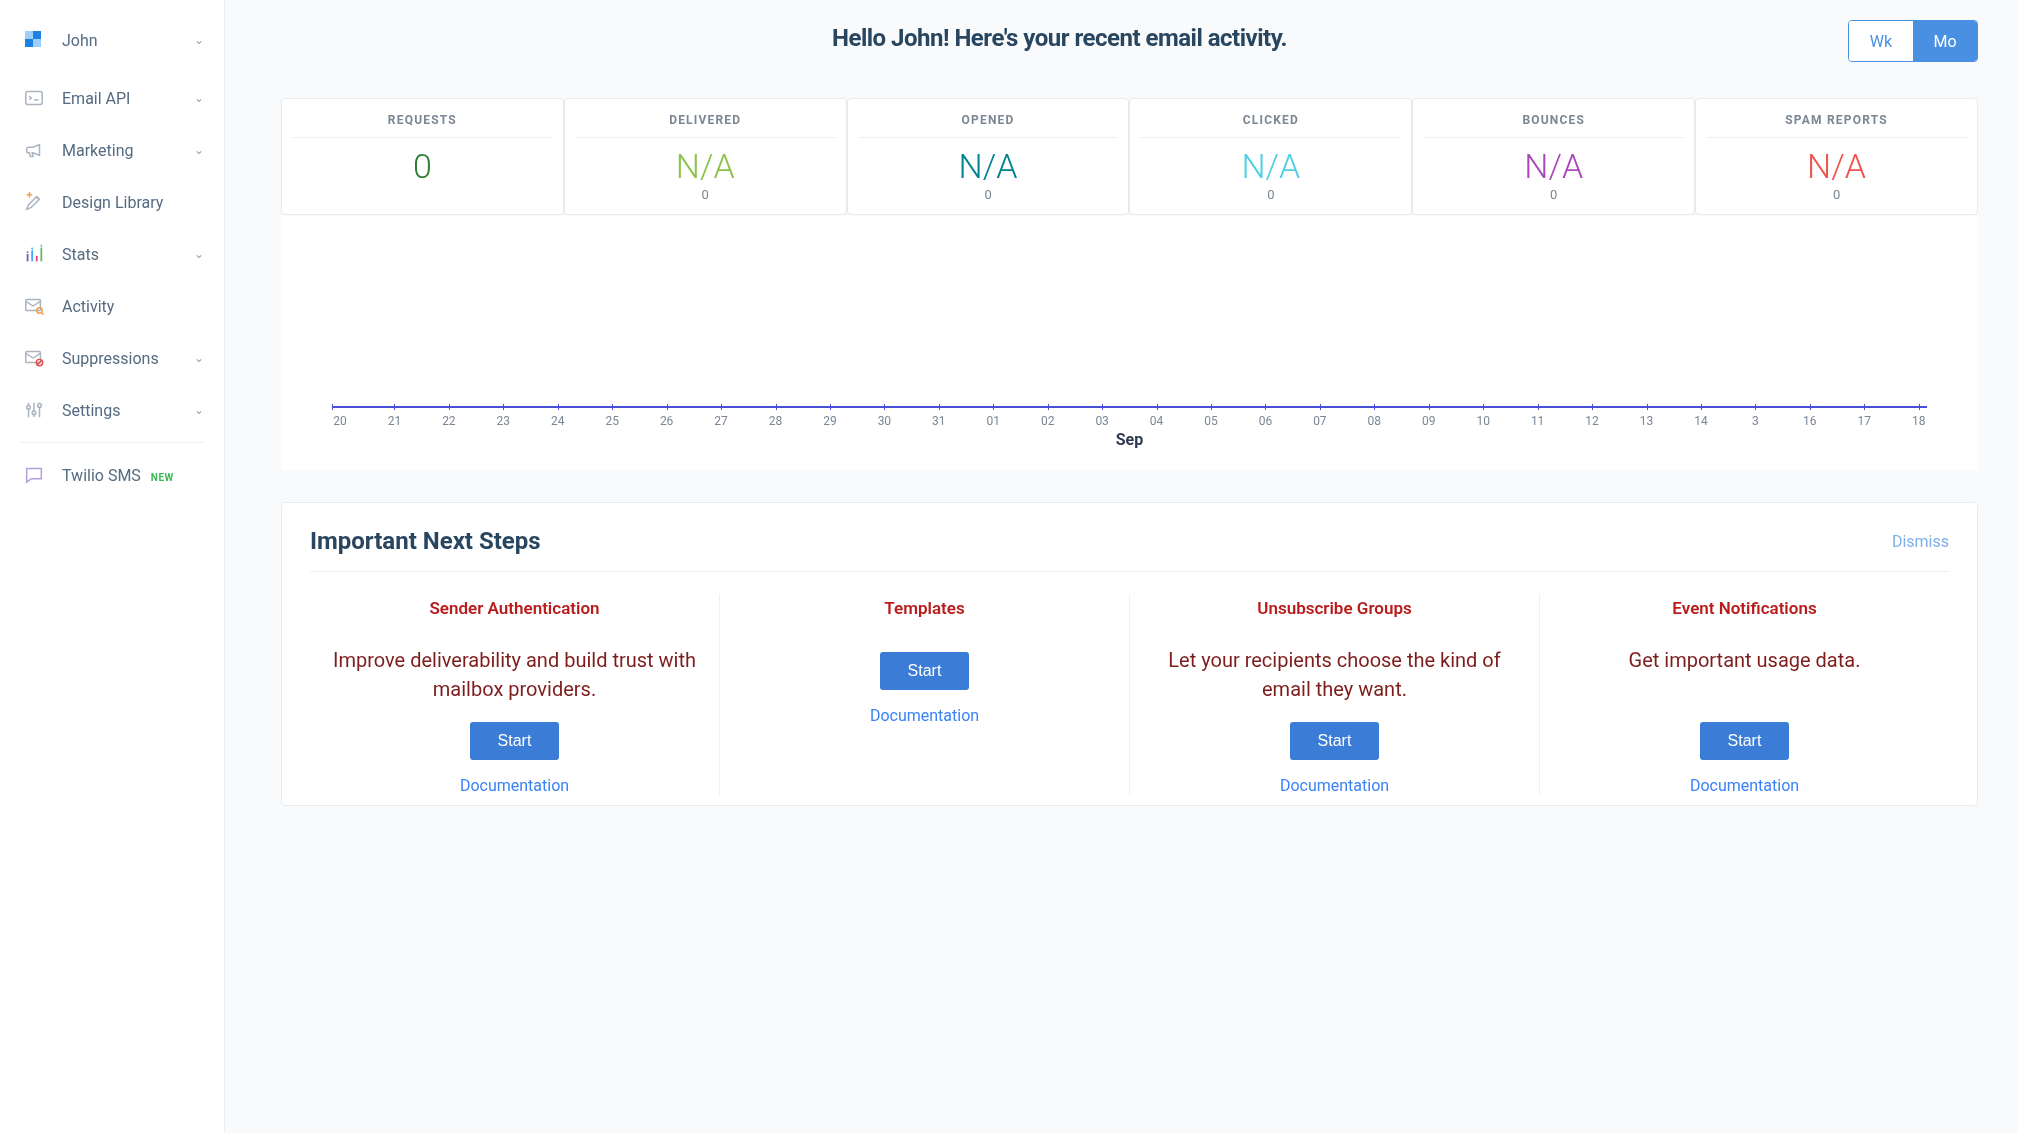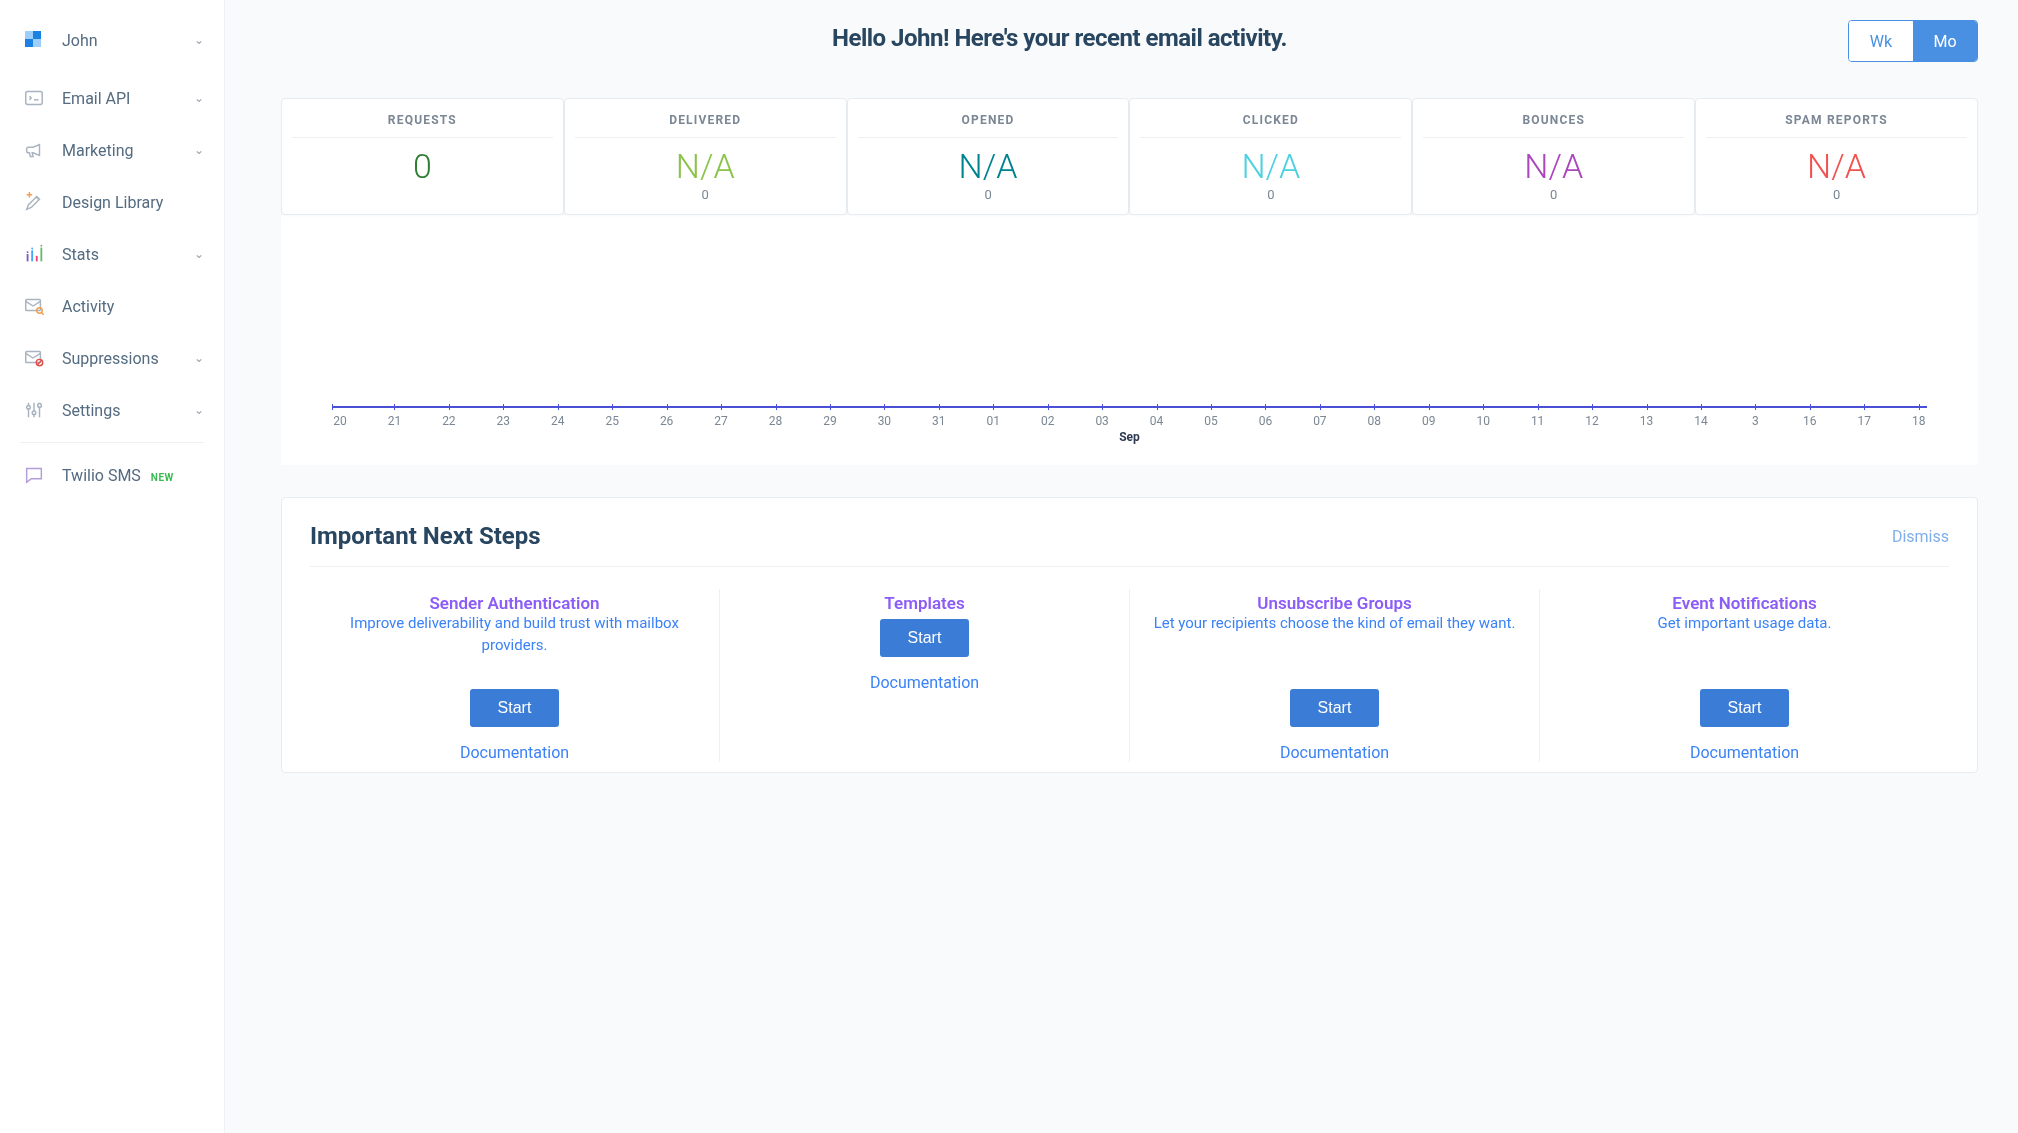--- a/index.html
+++ b/index.html
@@ -167,21 +167,21 @@
 }
 .tick::before {
   content: "";
   position: absolute;
   top: -10px; left: 50%;
   width: 1px; height: 6px; background: #4a4fd8;
 }
 .tick.leftmost::before { left: 2px; }
 .month-label {
   text-align: center;
-  font-size: 12px;
+  font-size: 16px;
   font-weight: 700;
   color: #2e3a51;
   margin-top: 2px;
 }
 
 
 .next-steps {
   background: #fff;
   border: 1px solid #e7ecf1;
   border-radius: 4px;
@@ -212,26 +212,26 @@
 .ns-card {
   flex: 1;
   text-align: center;
   padding: 4px 18px 0 18px;
   border-right: 1px solid #eef0f3;
 }
 .ns-card:last-child { border-right: none; }
 .ns-card h4 {
   font-size: 17px;
   font-weight: 600;
-  color: #8b5cf6;
-  margin-bottom: 0;
+  color: #b91c1c;
+  margin-bottom: 28px;
 }
 .ns-card p {
-  font-size: 15px;
-  color: #3b82f6;
+  font-size: 20px;
+  color: #7f1d1d;
   line-height: 1.45;
   min-height: 70px;
 }
 .btn-start {
   background: #3a7cd6;
   color: #fff;
   border: none;
   font-size: 16px;
   padding: 10px 28px;
   border-radius: 3px;

